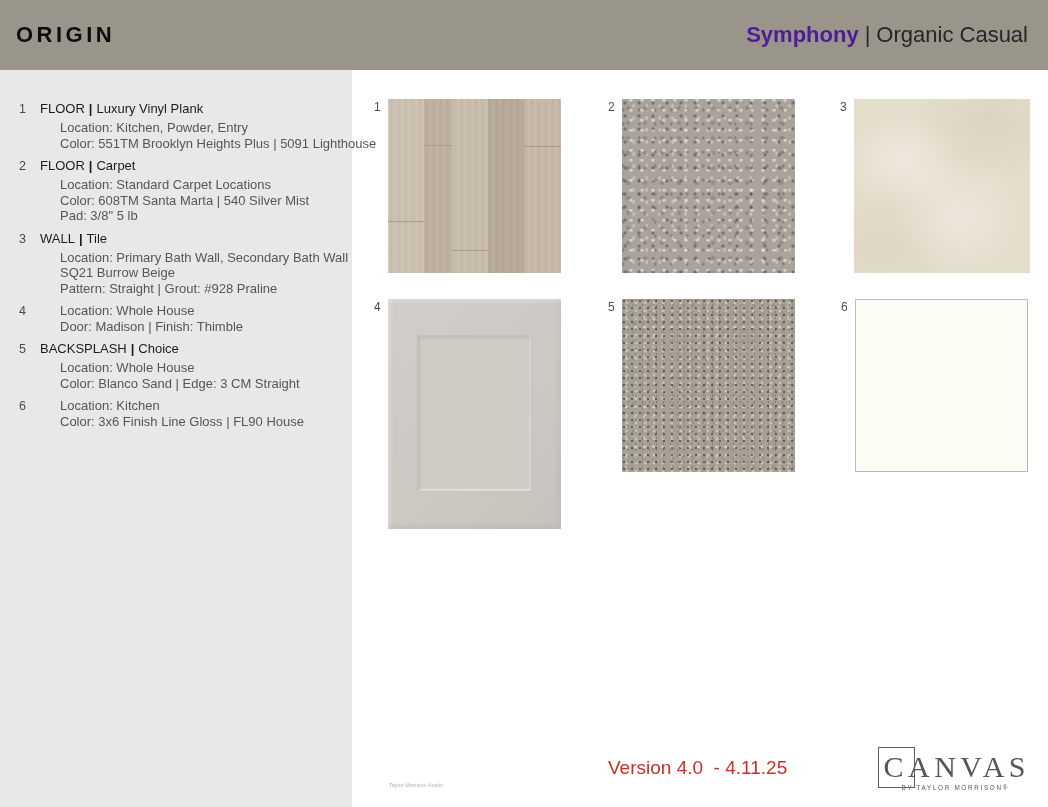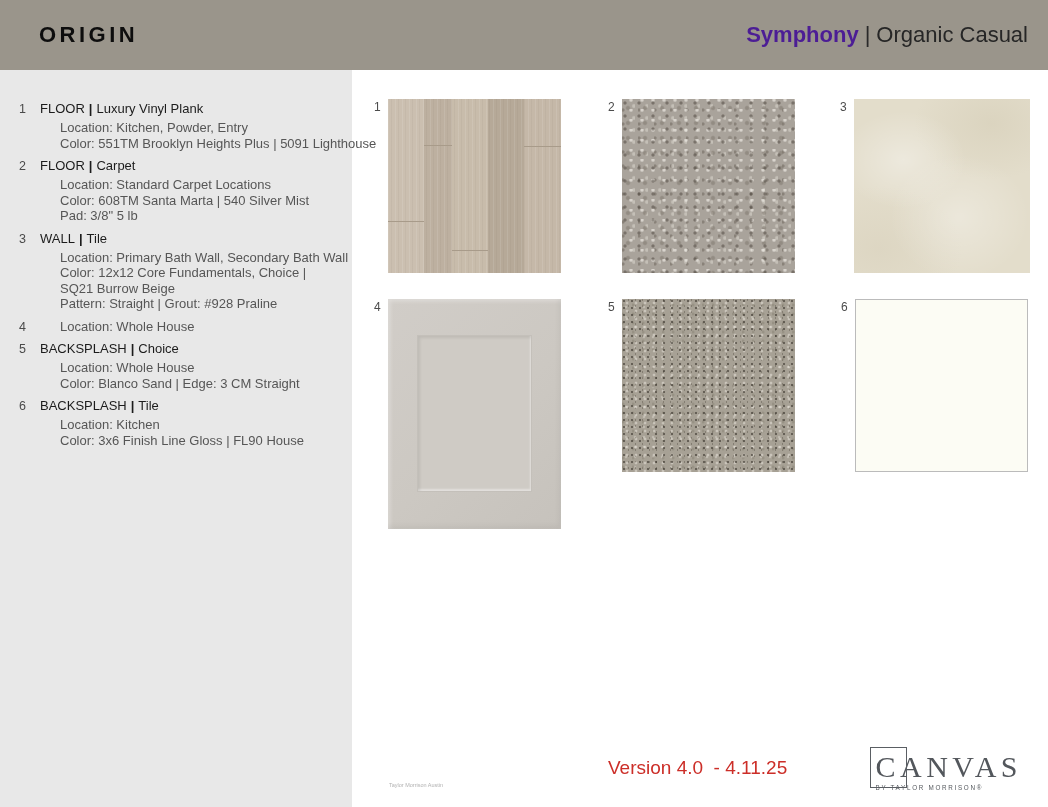--- a/index.html
+++ b/index.html
@@ -1,21 +1,21 @@
 <!DOCTYPE html>
 <html><head>
 <meta charset="utf-8">
 <style>
   * { margin:0; padding:0; box-sizing:border-box; }
   body { background:#ffffff; font-family:"Liberation Sans","DejaVu Sans",sans-serif; }
   .page { position:relative; width:1048px; height:807px; background:#ffffff; overflow:hidden; }
 
   
   .header { position:absolute; top:0; left:0; width:1048px; height:70px; background:#9a958b;
-            display:flex; align-items:center; justify-content:space-between; padding:0 20px 0 39px; }
+            display:flex; align-items:center; justify-content:space-between; padding:0 20px 0 16px; }
   .brand { font-size:22px; font-weight:700; letter-spacing:3.5px; color:#0d0d0d; }
   .collection { font-size:22px; color:#1a1a1a; white-space:nowrap; }
   .c-name { font-weight:700; color:#4c1d95; }
   .c-sep  { margin:0 6px; font-weight:400; color:#2a2a2a; }
   .c-style{ font-weight:400; color:#262626; }
 
   
   .sidebar { position:absolute; top:70px; left:0; width:352px; height:737px; background:#e8e8e8;
              padding:31px 18px 0 19px; }
   .spec-item { display:flex; margin-bottom:7px; }
@@ -85,21 +85,21 @@
       radial-gradient(circle at 7px 1px, rgba(68,62,52,0.40) 0.6px, transparent 1.5px),
       radial-gradient(circle at 4px 8px, rgba(222,218,209,0.45) 0.7px, transparent 1.7px);
     background-size:8px 7px, 9px 8px, 10px 9px, 7px 6px, 9px 10px; }
 
   
   .tex-white { background:#fcfcf4; border:1px solid #bbbbbb; }
 
   
   .version   { position:absolute; left:608px; top:757px; font-size:19px; color:#cc2e28; white-space:pre; }
   .watermark { position:absolute; left:389px; top:782px; font-size:5.5px; color:#b2b2b2; }
-  .logo { position:absolute; right:26px; top:751px; text-align:left; color:#53575c; }
+  .logo { position:absolute; right:18px; top:751px; text-align:center; color:#53575c; }
   .logo-word { position:relative; display:inline-block; font-family:"Liberation Serif","DejaVu Serif",serif;
                font-size:30px; line-height:32px; letter-spacing:4.5px; font-weight:400; }
   .logo-box  { position:absolute; left:-6px; top:-4px; width:37px; height:41px;
                border:1px solid #5a5e63; }
   .logo-sub  { font-size:6.3px; letter-spacing:1.7px; margin-top:1px; padding-right:3px; color:#54585d; }
 </style>
 </head>
 <body>
 
 <div class="page">
@@ -136,50 +136,47 @@
       </div>
     </div>
 
     <div class="spec-item">
       <div class="spec-num">3</div>
       <div class="spec-body">
         <div class="spec-title">
           <span>WALL</span><span class="t-sep">|</span><span>Tile</span>
         </div>
         <div class="spec-line">Location: Primary Bath Wall, Secondary Bath Wall</div>
-        <div class="spec-line">Color: 12x12 Core Fundamentals, Choice |</div>
         <div class="spec-line">SQ21 Burrow Beige</div>
         <div class="spec-line">Pattern: Straight | Grout: #928 Praline</div>
       </div>
     </div>
 
     <div class="spec-item">
       <div class="spec-num">4</div>
       <div class="spec-body">
         <div class="spec-line">Location: Whole House</div>
+        <div class="spec-line">Door: Madison | Finish: Thimble</div>
       </div>
     </div>
 
     <div class="spec-item">
       <div class="spec-num">5</div>
       <div class="spec-body">
         <div class="spec-title">
           <span>BACKSPLASH</span><span class="t-sep">|</span><span>Choice</span>
         </div>
         <div class="spec-line">Location: Whole House</div>
         <div class="spec-line">Color: Blanco Sand | Edge: 3 CM Straight</div>
       </div>
     </div>
 
     <div class="spec-item">
       <div class="spec-num">6</div>
       <div class="spec-body">
-        <div class="spec-title">
-          <span>BACKSPLASH</span><span class="t-sep">|</span><span>Tile</span>
-        </div>
         <div class="spec-line">Location: Kitchen</div>
         <div class="spec-line">Color: 3x6 Finish Line Gloss | FL90 House</div>
       </div>
     </div>
 
   </div>
 
   <div class="board">
     <div class="swatch sw1">
       <span class="sw-num">1</span>

